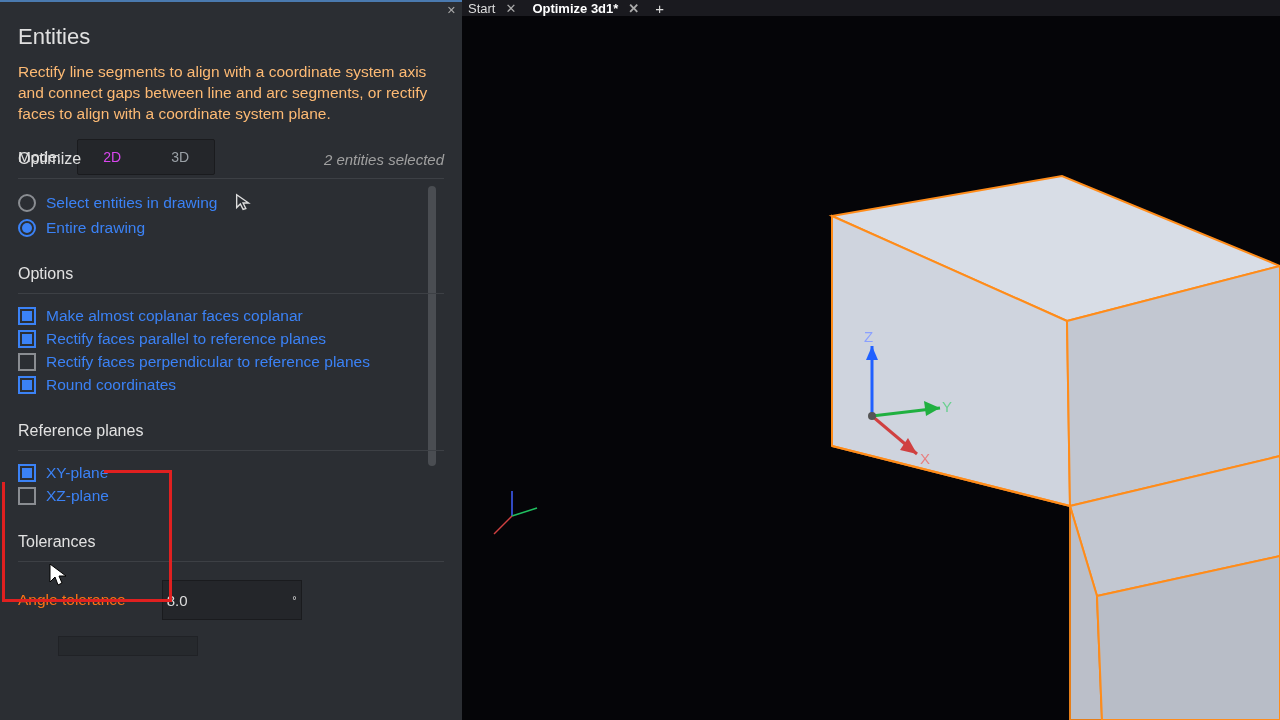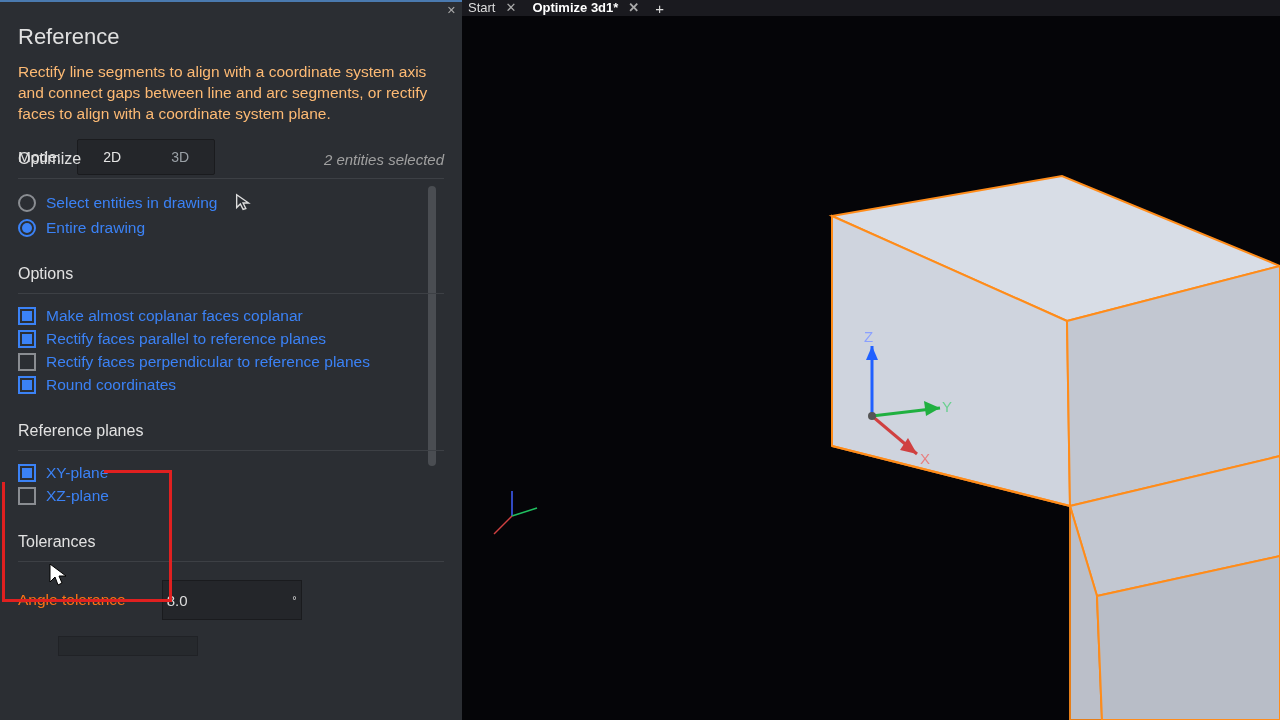--- a/index.html
+++ b/index.html
@@ -14,20 +14,21 @@
 }
 .tabbar {
   position: absolute;
   top: 0; left: 460px; right: 0;
   height: 16px;
   display: flex;
   background: #1a1a1f;
 }
 .tab {
   display: flex;
+  align-items: center;
   padding: 0 8px;
   font-size: 13px;
   color: #ddd;
   gap: 10px;
 }
 .tab.active { color: #fff; font-weight: bold; }
 .tab .close {
   font-size: 13px;
   color: #aaa;
   cursor: pointer;
@@ -95,21 +96,21 @@
   border: 1px solid #1a1b1e;
   border-radius: 2px;
   height: 36px;
 }
 .mode-btn {
   width: 68px;
   display: flex;
   align-items: center;
   justify-content: center;
   font-size: 14px;
-  color: #e5e5e5;
+  color: #d946ef;
   cursor: pointer;
 }
 .mode-btn.active { color: #9aa0a6; }
 .section-header {
   display: flex;
   justify-content: space-between;
   align-items: center;
   padding: 8px 0 10px 0;
   border-bottom: 1px solid #3d4045;
   margin-bottom: 10px;
@@ -230,21 +231,21 @@
   </div>
   <div class="tab active">
     <span>Optimize 3d1*</span>
     <span class="close">✕</span>
   </div>
   <div class="newtab">+</div>
 </div>
 
 <div class="panel">
   <div class="panel-close">✕</div>
-  <div class="panel-title">Reference</div>
+  <div class="panel-title">Entities</div>
   <div class="panel-desc">Rectify line segments to align with a coordinate system axis and connect gaps between line and arc segments, or rectify faces to align with a coordinate system plane.</div>
 
   <div class="mode-row">
     <span class="mode-label">Mode:</span>
     <div class="mode-toggle">
       <div class="mode-btn">2D</div>
       <div class="mode-btn active">3D</div>
     </div>
   </div>
 

